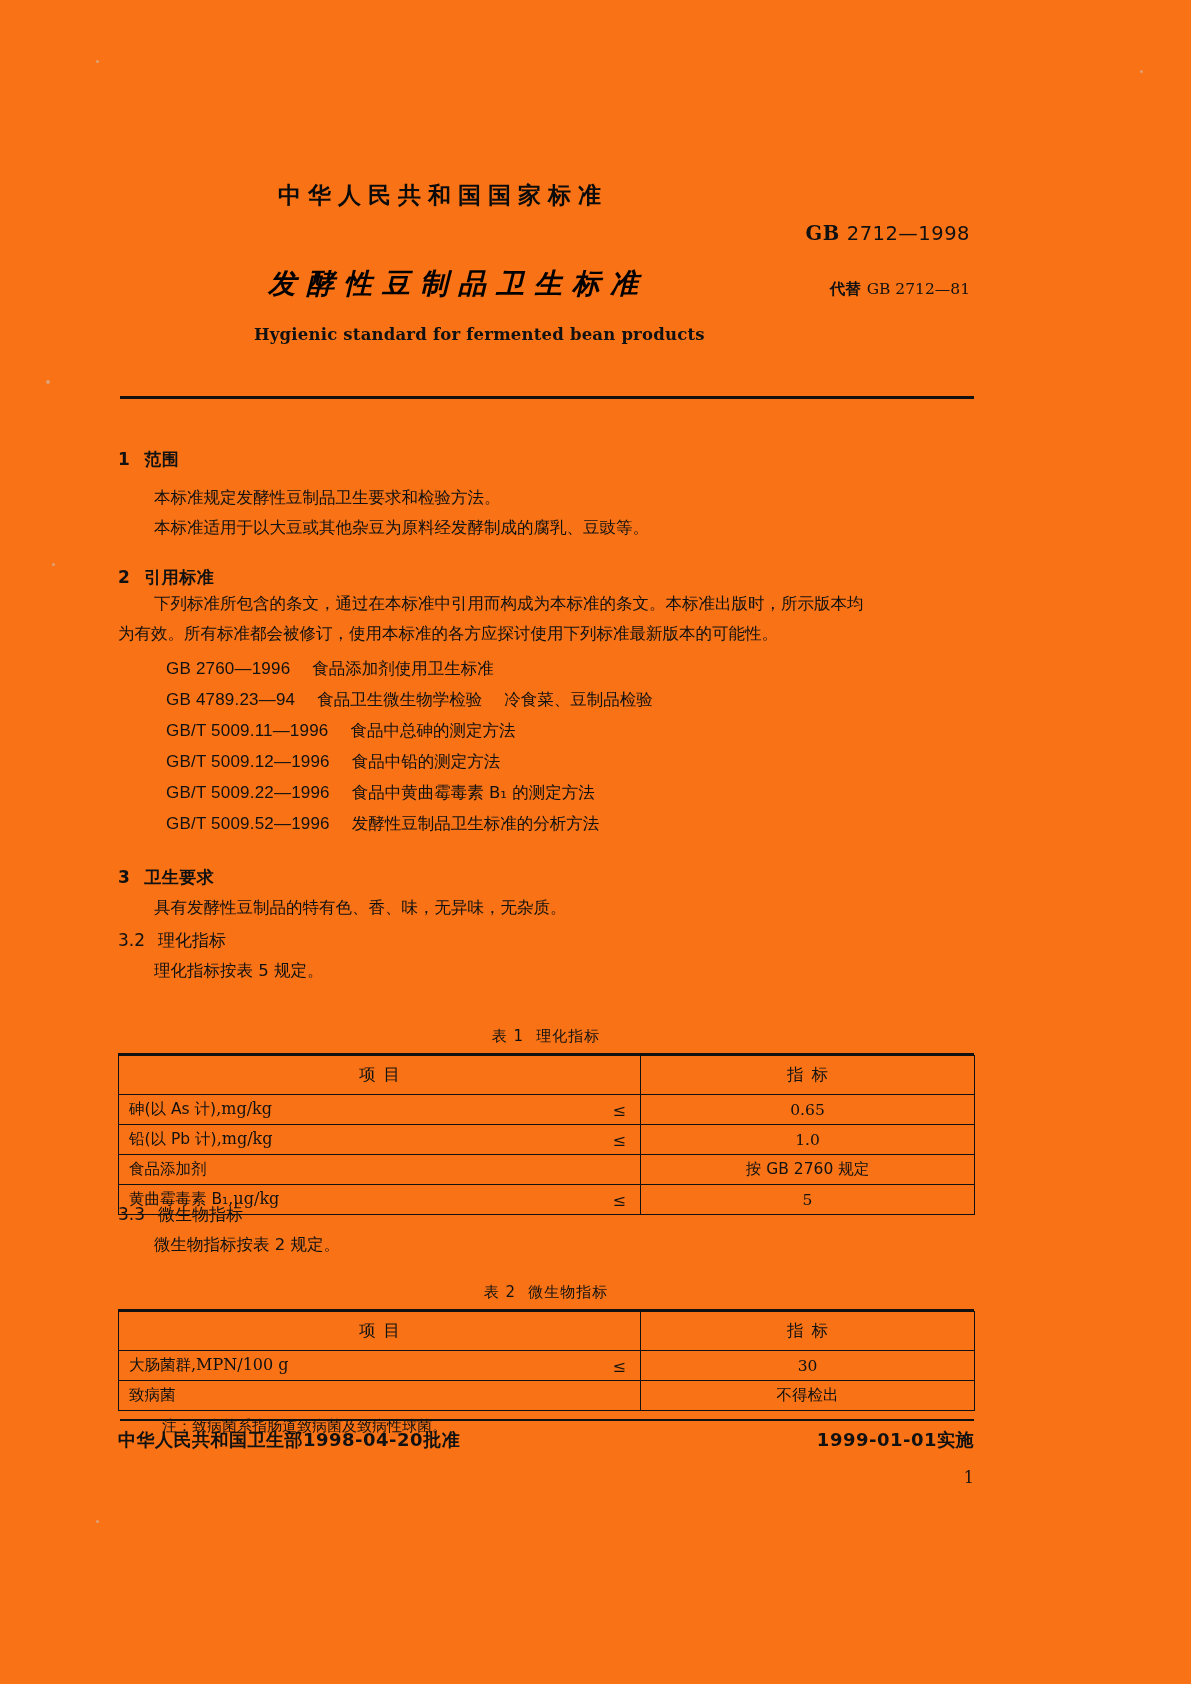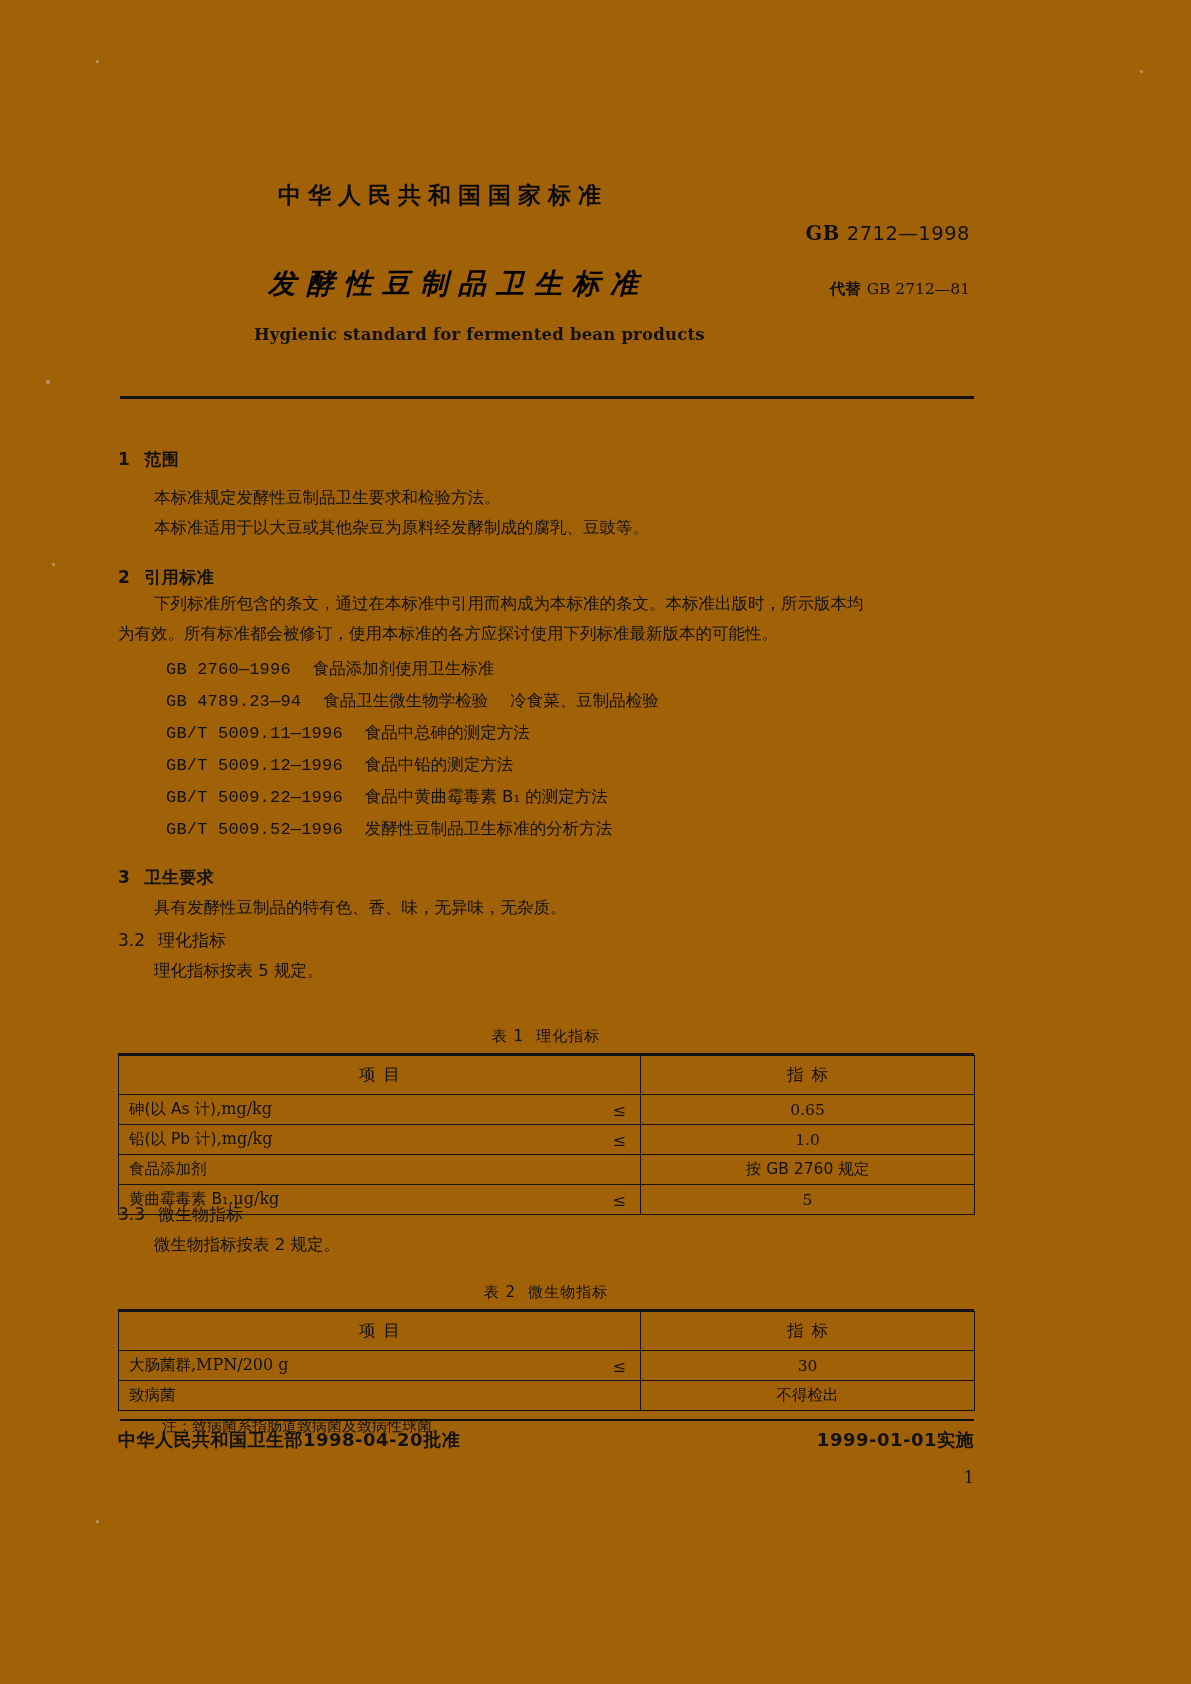--- a/index.html
+++ b/index.html
@@ -11,21 +11,21 @@
     width: 1191px;
     height: 1684px;
     position: relative;
     font-family: "DejaVu Serif", "Liberation Serif", serif;
     color: #111111;
     overflow: hidden;
   }
   .page {
     position: absolute;
     inset: 0;
-    background: #a16207;
+    background: #f97316;
   }
   
   .speckle {
     position: absolute;
     background: #c9c9c9;
     border-radius: 50%;
     opacity: .55;
   }
 
   .content {
@@ -130,21 +130,21 @@
   }
   .para.noind { text-indent: 0; }
   .ref-line {
     font-size: 17px;
     line-height: 31px;
     margin: 0;
     padding-left: 48px;
     white-space: nowrap;
   }
   .ref-line .code {
-    font-family: Liberation Mono, monospace;
+    font-family: Liberation Sans, sans-serif;
     letter-spacing: .2px;
   }
   .ref-line .name {
     font-family: "DejaVu Sans", "Liberation Sans", sans-serif;
     font-size: 16.5px;
     margin-left: 22px;
   }
   .ref-line .name2 {
     font-family: "DejaVu Sans", "Liberation Sans", sans-serif;
     font-size: 16.5px;
@@ -390,21 +390,21 @@
               <col style="width:522px">
               <col style="width:334px">
             </colgroup>
           <tbody>
             <tr class="thead">
               <td>项目</td>
               <td>指标</td>
             </tr>
             <tr>
               <td class="item">
-                <span class="cn">大肠菌群</span><span>,MPN/200 g</span>
+                <span class="cn">大肠菌群</span><span>,MPN/100 g</span>
                 <span class="le">≤</span>
               </td>
               <td class="val">30</td>
             </tr>
             <tr>
               <td class="item">
                 <span class="cn">致病菌</span><span></span>
                 <span class="le"></span>
               </td>
               <td class="val"><span class="cn">不得检出</span></td>

